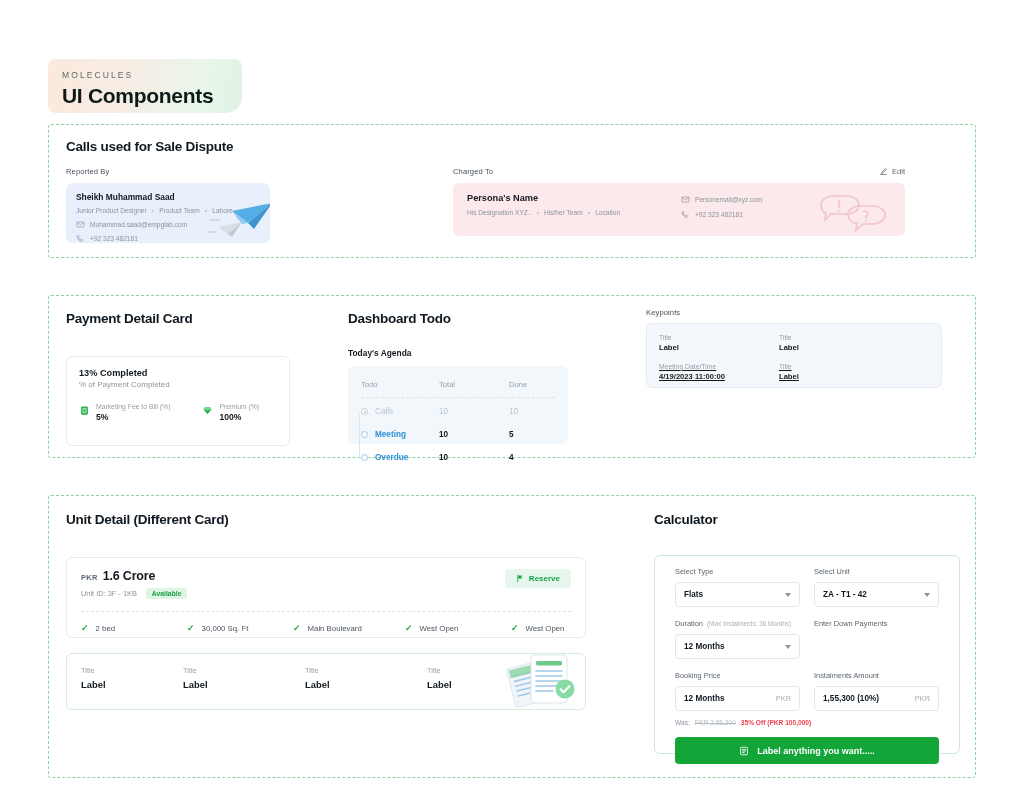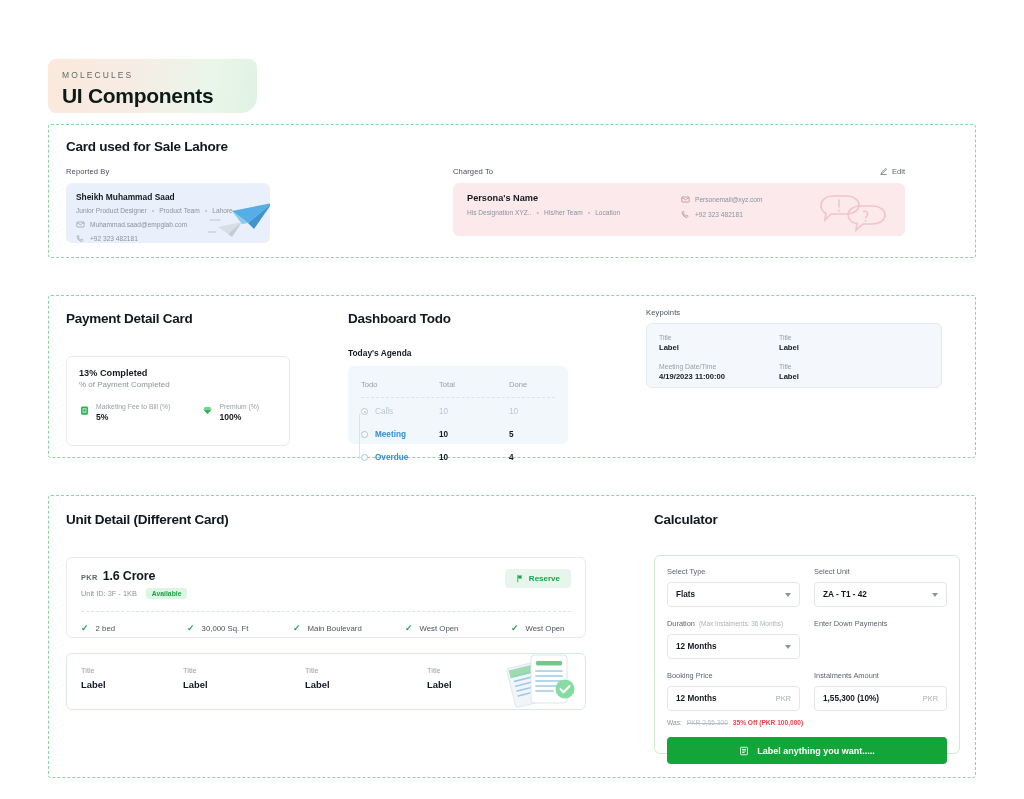--- a/index.html
+++ b/index.html
@@ -8,21 +8,21 @@
     background: #ffffff;
     font-family: "Liberation Sans", sans-serif;
     color: #11181c;
     overflow: hidden;
   }
   .page { position: relative; width: 1024px; height: 799px; }
 
   
   .hero {
     position: absolute; left: 48px; top: 59px;
-    width: 209px; height: 54px;
+    width: 194px; height: 54px;
     border-radius: 8px 8px 16px 8px;
     background: linear-gradient(100deg, #fbe9dc 0%, #f7ece4 38%, #e9f6ea 78%, #dff2e3 100%);
     padding: 11px 0 0 14px;
   }
   .hero-eyebrow {
     font-size: 8.5px; letter-spacing: 2.1px; color: #5d6b6a; font-weight: 400;
   }
   .hero-title { font-size: 21px; font-weight: 700; letter-spacing: -0.3px; margin-top: 4px; color: #0d1b18; }
 
   
@@ -129,21 +129,21 @@
 <body>
 
 <div class="page">
 
   <div class="hero">
     <div class="hero-eyebrow">MOLECULES</div>
     <div class="hero-title">UI Components</div>
   </div>
 
   <div class="section" id="sec-dispute">
-    <div class="sec-title" style="position:absolute;left:17px;top:14px;">Card used for Sale Lahore</div>
+    <div class="sec-title" style="position:absolute;left:17px;top:14px;">Calls used for Sale Dispute</div>
 
     <div style="position:absolute;left:404px;top:42px;width:452px;">
       <div style="position:relative;">
         <div class="field-label">Charged To</div>
         <div class="edit-btn">
           <span class="ic">
               <svg viewBox="0 0 16 16" fill="none" stroke="#5c666f" stroke-width="1.3">
                 <path d="M12 2.6l1.4 1.4-7.4 7.4-2 .6.6-2z"></path>
                 <path d="M2.5 13.4h11"></path>
               </svg>
@@ -319,21 +319,21 @@
         <div style="display:flex;">
           <div style="width:120px;">
             <div class="kp-t">Title</div>
             <div class="kp-v">Label</div>
           </div>
           <div>
             <div class="kp-t">Title</div>
             <div class="kp-v">Label</div>
           </div>
         </div>
-        <div style="display:flex;margin-top:11px;">
+        <div style="display:flex;margin-top:11px;text-decoration:underline;">
           <div style="width:120px;">
             <div class="kp-t">Meeting Date/Time</div>
             <div class="kp-v">4/19/2023 11:00:00</div>
           </div>
           <div>
             <div class="kp-t">Title</div>
             <div class="kp-v">Label</div>
           </div>
         </div>
       </div>
@@ -428,21 +428,21 @@
             <circle cx="62" cy="44" r="9.5" fill="#86dca2"></circle>
             <path d="M57.6 44.2l3 3 6-6.2" fill="none" stroke="#fff" stroke-width="2.1" stroke-linecap="round" stroke-linejoin="round"></path>
           </svg>
         </span>
       </div>
     </div>
 
     <div style="position:absolute;left:605px;top:16px;width:306px;">
       <div class="sec-title">Calculator</div>
 
-      <div class="calc-card" style="margin-top:28px;height:199px;padding:11px 12px;">
+      <div class="calc-card" style="margin-top:28px;height:199px;padding:11px 20px;">
 
         <div style="display:flex;gap:14px;">
           <div style="flex:1;">
             <div class="calc-lbl">Select Type</div>
             <div class="inp" style="margin-top:6px;">
               <span class="inp-val">Flats</span>
               <span class="caret"></span>
             </div>
           </div>
           <div style="flex:1;">

